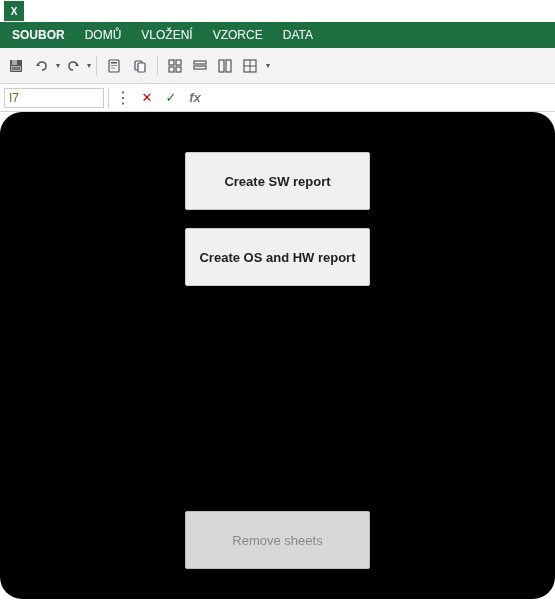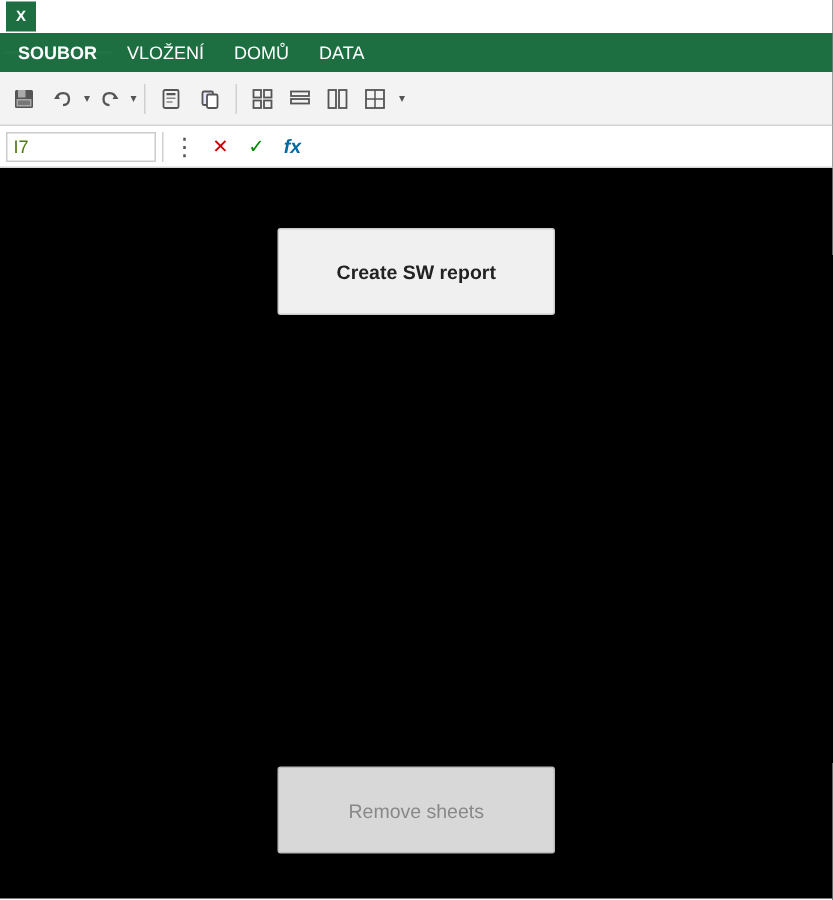--- a/index.html
+++ b/index.html
@@ -114,41 +114,42 @@
     }
     .formula-icon {
       font-size: 13px;
       color: #555;
       width: 20px;
       text-align: center;
       cursor: pointer;
     }
     .formula-icon-x { color: #c00; }
     .formula-icon-check { color: #080; }
-    .formula-icon-fx { font-style: italic; font-weight: bold; color: #0369a1; }
+    .formula-icon-fx { font-style: italic; font-weight: bold; color: #737373; }
     .formula-input {
       flex: 1;
       height: 20px;
       border: none;
       outline: none;
       font-size: 12px;
       background: #fff;
     }
 
     
     .main-content {
       background: #000;
       width: 555px;
       height: 487px;
       display: flex;
       flex-direction: column;
       align-items: center;
       justify-content: flex-start;
       padding-top: 40px;
       gap: 0;
+      border-radius: 22px;
     }
 
     .action-button {
       width: 185px;
       height: 58px;
       background: #f0f0f0;
       border: 1px solid #ccc;
       border-radius: 2px;
       font-size: 13px;
       font-weight: 600;
@@ -175,24 +176,27 @@
   <div class="excel-icon">
     <span>X</span>
   </div>
 </div>
 
 <div class="menu-bar">
   <div class="menu-item menu-item-soubor">
     <span>SOUBOR</span>
   </div>
   <div class="menu-item">
+    <span>DOMŮ</span>
+  </div>
+  <div class="menu-item">
     <span>VLOŽENÍ</span>
   </div>
   <div class="menu-item">
-    <span>DOMŮ</span>
+    <span>VZORCE</span>
   </div>
   <div class="menu-item">
     <span>DATA</span>
   </div>
 </div>
 
 <div class="toolbar">
   <div class="toolbar-btn">
     <svg width="16" height="16" viewBox="0 0 16 16" fill="none">
       <rect x="2" y="2" width="12" height="12" rx="1" fill="#555"></rect>
@@ -276,20 +280,23 @@
   <input class="formula-input" type="text" style="">
 </div>
 
 <div class="main-content">
 
   <button class="action-button">
     <span>Create SW report</span>
   </button>
 
 
+  <button class="action-button">
+    <span>Create OS and HW report</span>
+  </button>
 
   <div style="flex:1;"></div>
 
   <button class="action-button disabled" style="margin-bottom: 30px;">
     <span>Remove sheets</span>
   </button>
 
 </div>
 
 </body></html>

